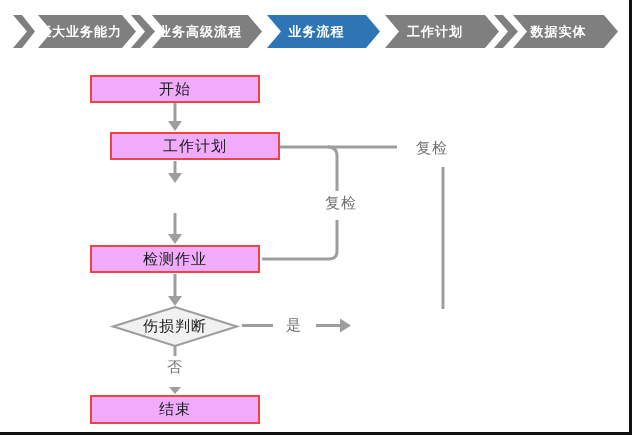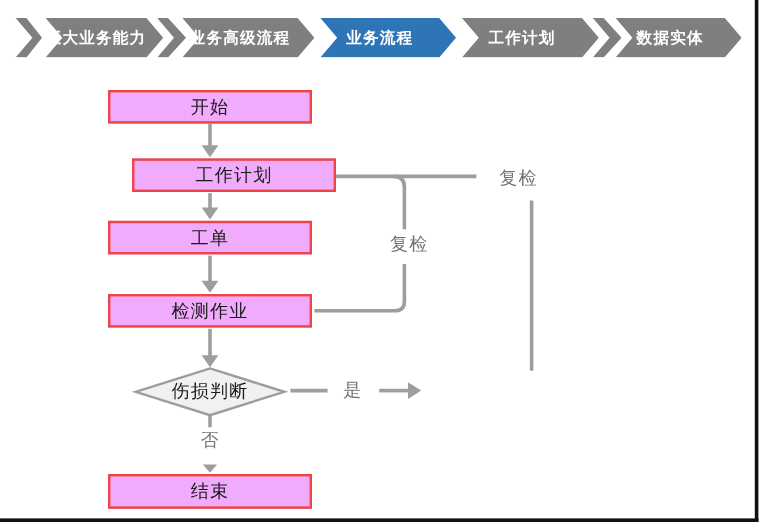--- a/index.html
+++ b/index.html
@@ -91,21 +91,20 @@
       <polygon points="272,140 272,154 261,147"></polygon>
     </g>
 
     <polygon points="113,326.5 175,307 237,326.5 175,346" fill="#F1F1F1" stroke="#9C9C9C" stroke-width="2"></polygon>
   </svg>
 
   <div class="fbox" style="left:90px;top:75px;width:170px;height:28px;">开始</div>
 
   <div class="fbox" style="left:90px;top:132px;width:170px;height:28px;margin-left:20px;">工作计划</div>
 
-  <div class="fbox" style="left:90px;top:184px;width:170px;height:28px;">工单</div>
 
   <div class="fbox" style="left:90px;top:245px;width:170px;height:28px;">检测作业</div>
 
   <div id="diamond-text">伤损判断</div>
 
 
   <div class="fbox" style="left:90px;top:395px;width:170px;height:29px;">结束</div>
 
   <div class="edge-label" style="left:316px;top:194px;width:50px;">复检</div>
 

